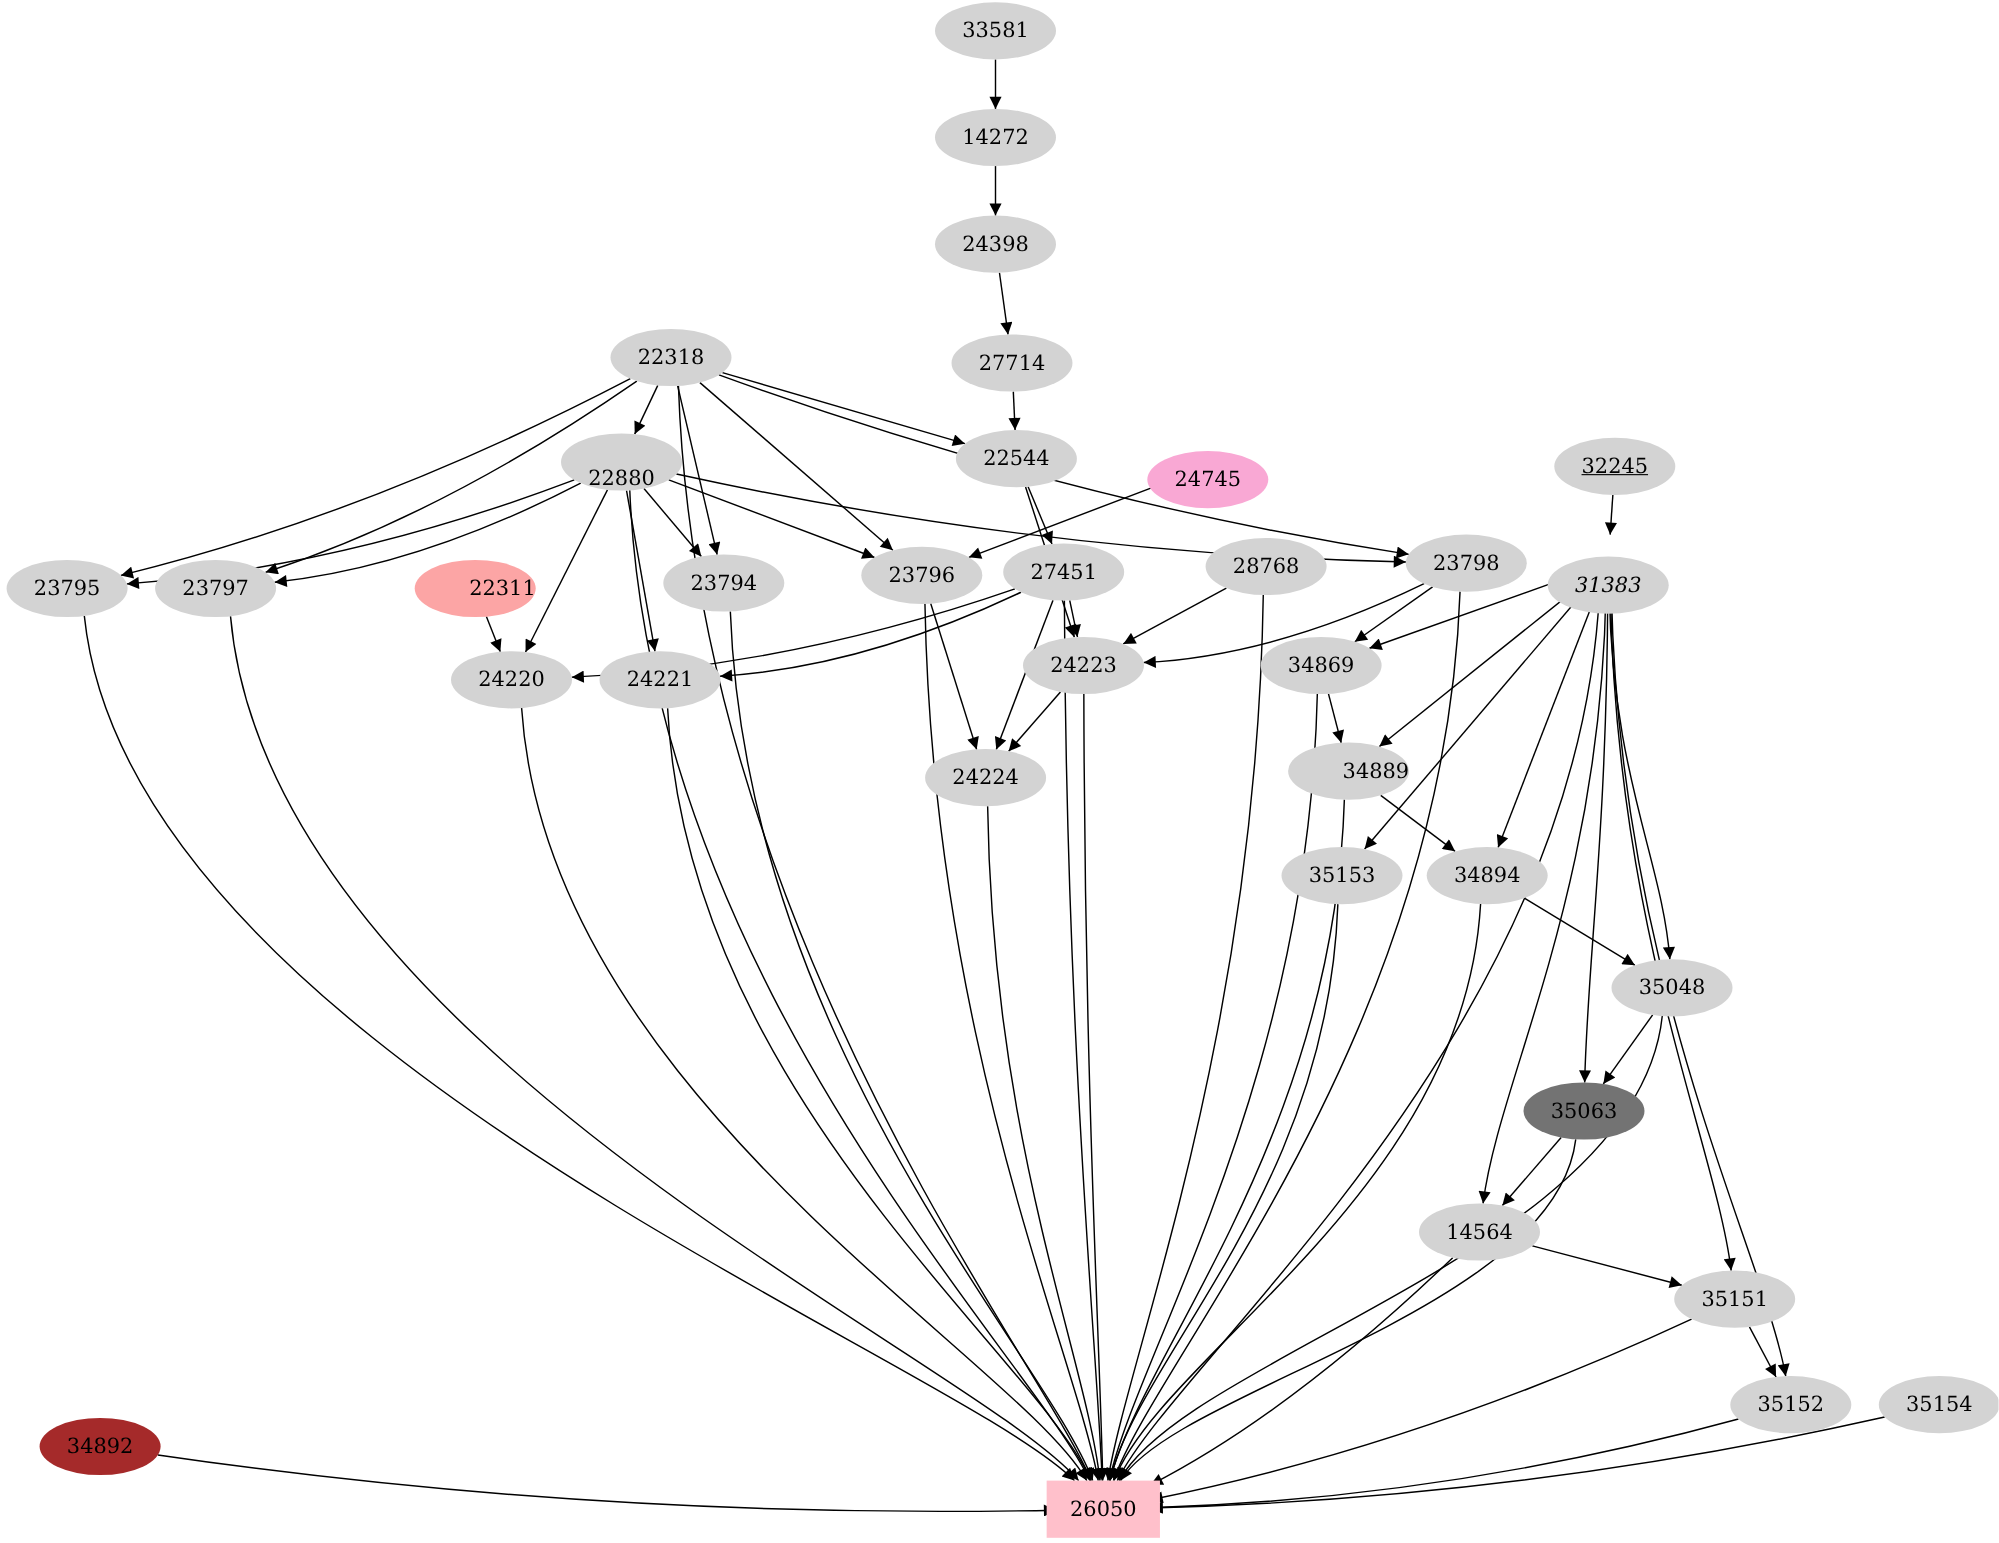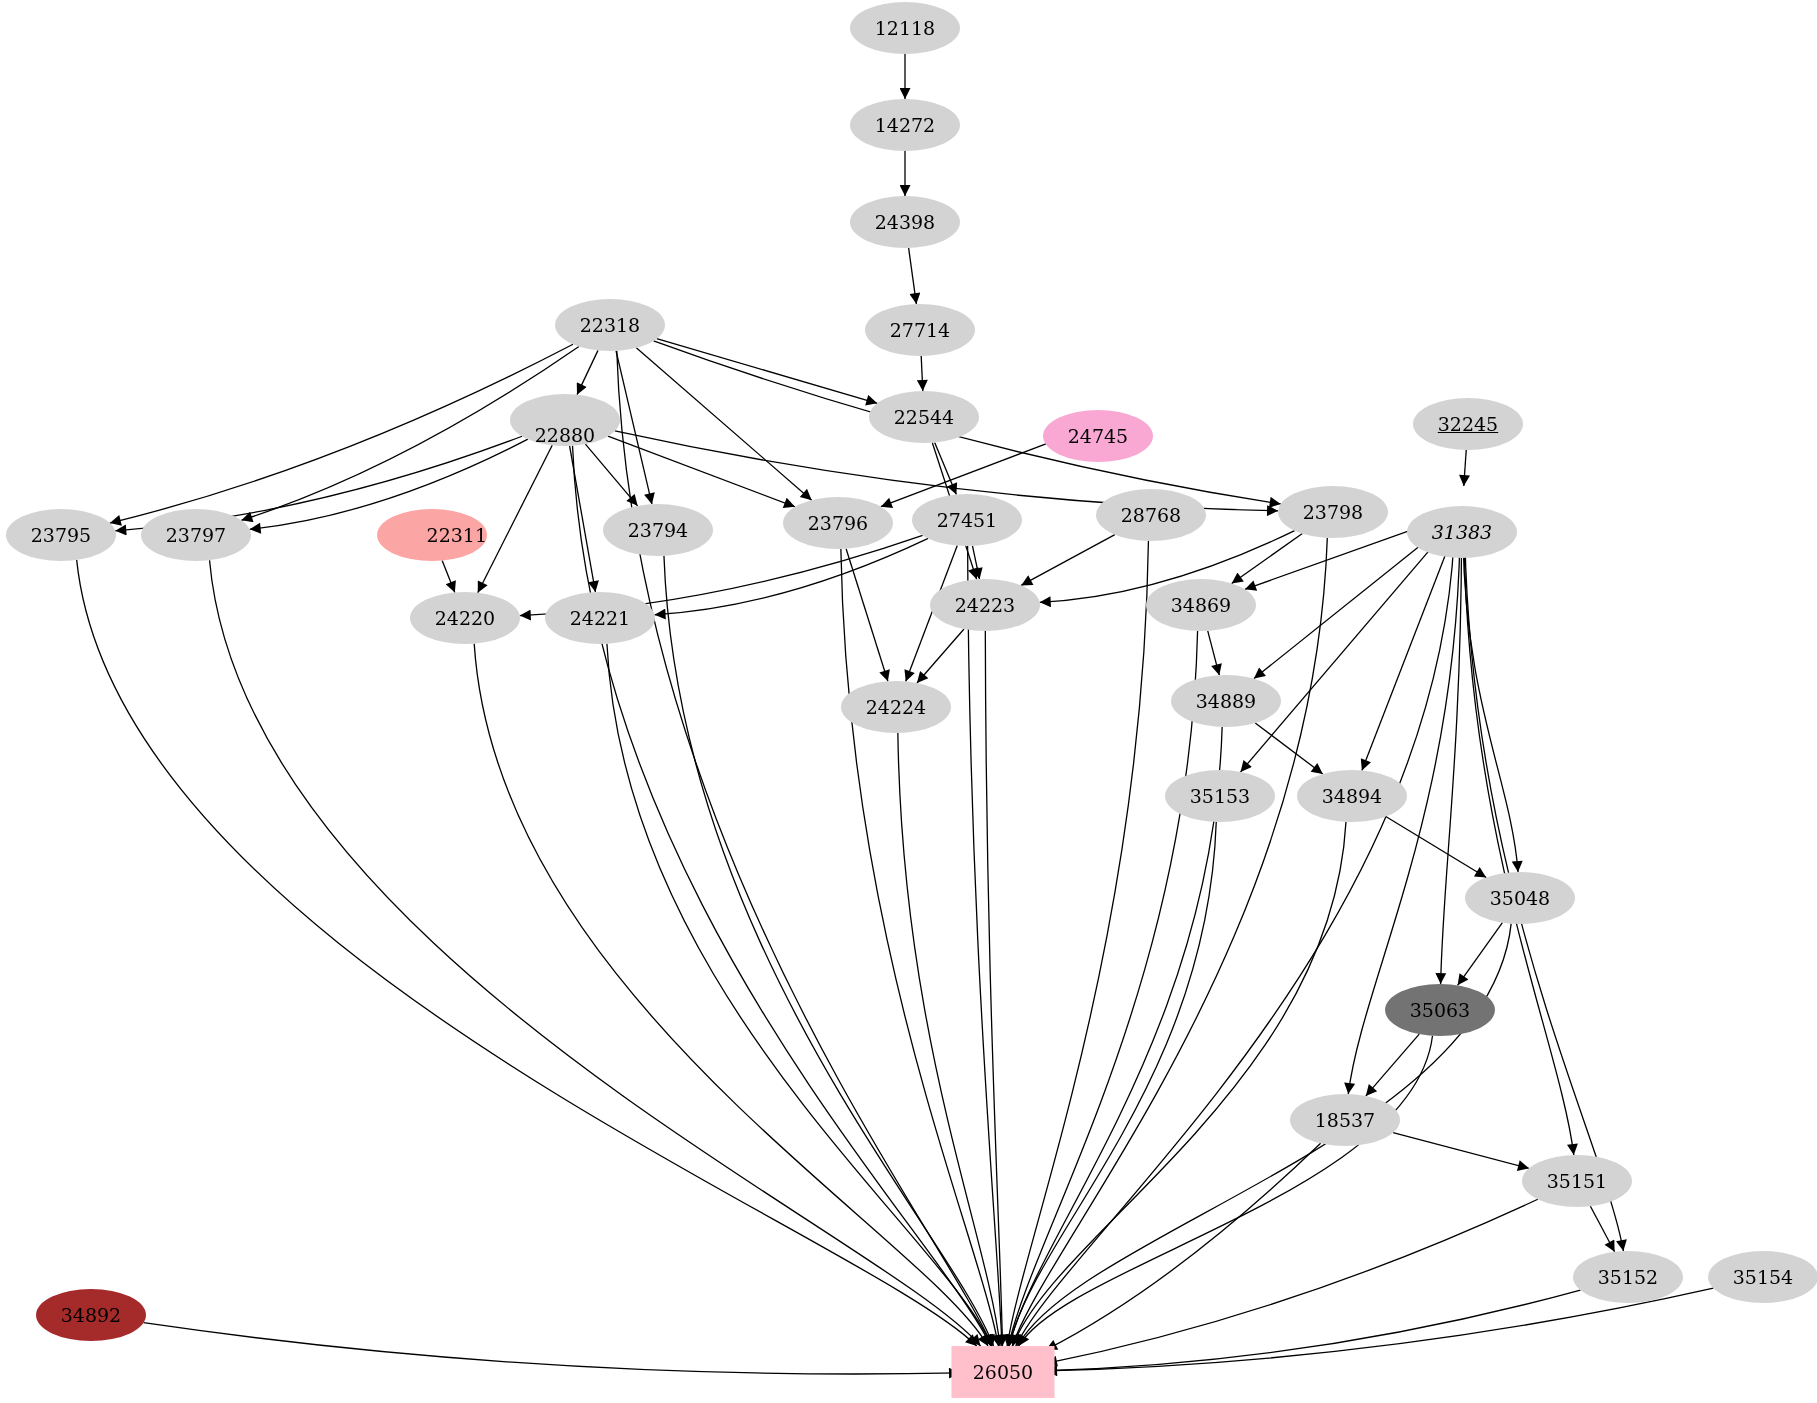--- a/index.html
+++ b/index.html
@@ -93,21 +93,21 @@
         <path d="M1590.3965036705233,1206.216948085691 L1614.6034963294767,1251.783051914309" fill="none" stroke="#000000" stroke-width="1.3" marker-end="url(#arrow)"></path>
         <path d="M1537.7964820959273,1199.2357827184449 Q1290,1314.5 1046,1363.3850174216027" fill="none" stroke="#000000" stroke-width="1.3" marker-end="url(#arrow)"></path>
         <path d="M1580.3978778267524,1290.0239406266005 Q1315.5,1362.5 1046,1370.6928" fill="none" stroke="#000000" stroke-width="1.3" marker-end="url(#arrow)"></path>
         <path d="M1216.247431627603,821.9394127124218 C1206.98,1084 1035.55,1232 1009.045,1346" fill="none" stroke="#000000" stroke-width="1.3" marker-end="url(#arrow)"></path>
         <path d="M1713.3382590509907,1288.1738917135272 Q1383,1362.5 1046,1370.925" fill="none" stroke="#000000" stroke-width="1.3" marker-end="url(#arrow)"></path>
         <path d="M143.55599446750023,1322.6644158598438 Q547,1381.5 960,1372.8958333333333" fill="none" stroke="#000000" stroke-width="1.3" marker-end="url(#arrow)"></path>
       </g>
   </svg>
   <div id="nodes">
       <div class="node" style="left: 905px; top: 28px; background: rgb(211, 211, 211);">
-        <span>12118</span>
+        <span>33581</span>
       </div>
       <div class="node" style="left: 905px; top: 125px; background: rgb(211, 211, 211);">
         <span>14272</span>
       </div>
       <div class="node" style="left: 905px; top: 222px; background: rgb(211, 211, 211);">
         <span>24398</span>
       </div>
       <div class="node" style="left: 920px; top: 330px; background: rgb(211, 211, 211);">
         <span>27714</span>
       </div>
@@ -161,37 +161,37 @@
       </div>
       <div class="node" style="left: 985px; top: 605px; background: rgb(211, 211, 211);">
         <span>24223</span>
       </div>
       <div class="node" style="left: 1201px; top: 605px; background: rgb(211, 211, 211);">
         <span>34869</span>
       </div>
       <div class="node" style="left: 896px; top: 707px; background: rgb(211, 211, 211);">
         <span>24224</span>
       </div>
-      <div class="node" style="left: 1226px; top: 701px; background: rgb(211, 211, 211);">
+      <div class="node" style="left: 1226px; top: 701px; background: rgb(211, 211, 211); justify-content: flex-end;">
         <span>34889</span>
       </div>
       <div class="node" style="left: 1220px; top: 796px; background: rgb(211, 211, 211);">
         <span>35153</span>
       </div>
       <div class="node" style="left: 1352px; top: 796px; background: rgb(211, 211, 211);">
         <span>34894</span>
       </div>
       <div class="node" style="left: 1520px; top: 898px; background: rgb(211, 211, 211);">
         <span>35048</span>
       </div>
       <div class="node" style="left: 1440px; top: 1010px; background: #737373;">
         <span>35063</span>
       </div>
       <div class="node" style="left: 1345px; top: 1120px; background: rgb(211, 211, 211);">
-        <span>18537</span>
+        <span>14564</span>
       </div>
       <div class="node" style="left: 1577px; top: 1181px; background: rgb(211, 211, 211);">
         <span>35151</span>
       </div>
       <div class="node" style="left: 1628px; top: 1277px; background: rgb(211, 211, 211);">
         <span>35152</span>
       </div>
       <div class="node" style="left: 1763px; top: 1277px; background: rgb(211, 211, 211);">
         <span>35154</span>
       </div>

